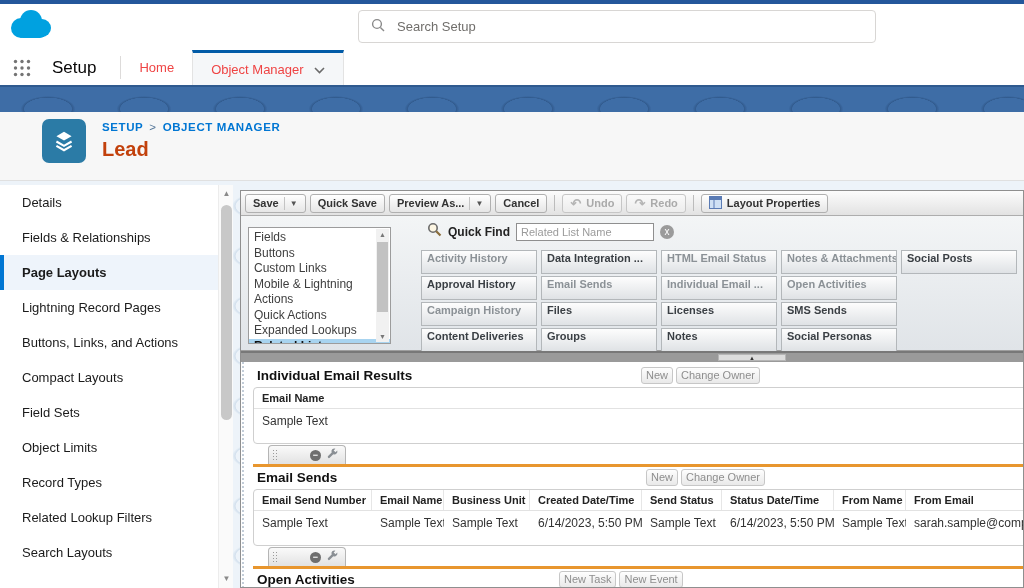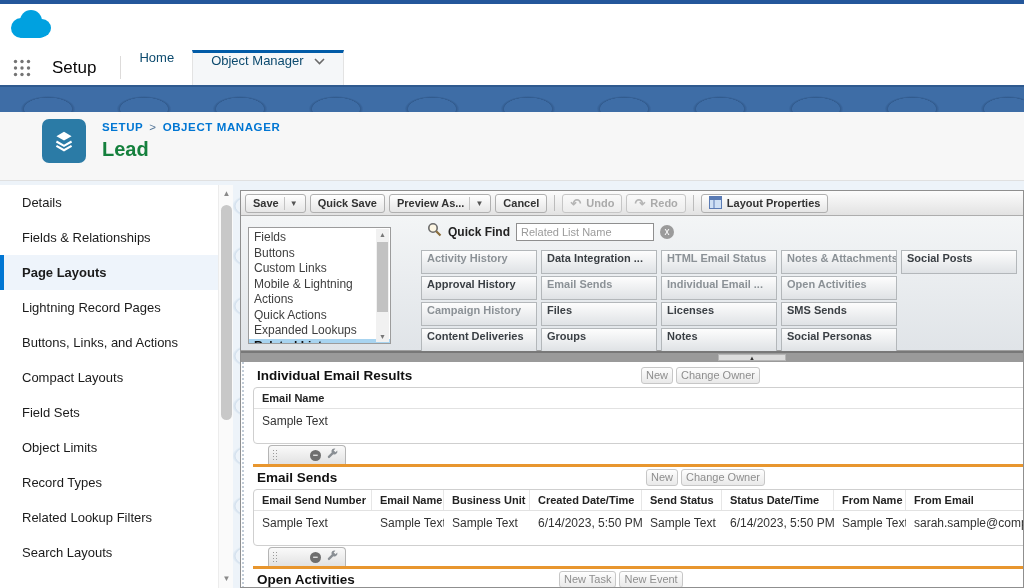--- a/index.html
+++ b/index.html
@@ -13,32 +13,32 @@
   .search-box { position:absolute; left:358px; top:6px; width:518px; height:33px; border:1px solid #d8d6d4; border-radius:4px; background:#fff; display:flex; align-items:center; padding:0 12px; gap:12px; }
   .search-box input { border:none; outline:none; font-size:13px; color:#3e3e3c; width:100%; font-family:"Liberation Sans",sans-serif; }
   .search-box input::placeholder { color:#706e6b; }
   .mag { color:#8a8a8a; }
 
   
   .nav-bar { position:absolute; left:0; top:50px; width:1024px; height:35px; background:#fff; display:flex; align-items:stretch; }
   .waffle { width:44px; display:flex; align-items:center; justify-content:center; cursor:pointer; }
   .app-name { font-size:17px; color:#080707; display:flex; align-items:center; padding:0 24px 0 8px; }
   .nav-sep { width:1px; background:#dddbda; margin:6px 0; }
-  .tab { display:flex; padding:0 18px; font-size:13px; color:#0c4a6e; cursor:pointer; }
+  .tab { display:flex; align-items:center; padding:0 18px; font-size:13px; color:#ef4444; cursor:pointer; }
   .tab.active { background:#f5f7f9; border-left:1px solid #e3e3e3; border-right:1px solid #e3e3e3; border-top:3px solid #015BA7; gap:10px; }
 
   
   .banner { position:absolute; left:0; top:85px; width:1024px; height:27px; background-color:#3E6DA6; border-top:2px solid #2F5A8F;
     background-image:radial-gradient(ellipse 38px 18px, transparent 62%, rgba(18,45,82,.28) 64%, transparent 72%);
     background-size:96px 44px; }
   .page-header { position:absolute; left:0; top:112px; width:1024px; height:69px; background:#f7f7f7; border-bottom:1px solid #e0e0e0; }
   .obj-icon { position:absolute; left:42px; top:7px; width:44px; height:44px; border-radius:7px; background:#2B7BA6; display:flex; align-items:center; justify-content:center; }
   .crumbs { position:absolute; left:102px; top:9px; font-size:11.5px; font-weight:bold; letter-spacing:.6px; color:#0176D3; display:flex; gap:6px; }
   .crumb-sep { color:#547699; font-weight:normal; }
-  .page-title { position:absolute; left:102px; top:26px; font-size:20px; font-weight:bold; color:#15803d; }
+  .page-title { position:absolute; left:102px; top:26px; font-size:20px; font-weight:bold; color:#c2410c; }
 
   
   .content-bg { position:absolute; left:0; top:181px; width:1024px; height:407px; background-color:#EDF3F9;
     background-image:radial-gradient(ellipse 40px 19px, transparent 60%, rgba(150,180,210,.30) 62%, transparent 70%);
     background-size:104px 50px; }
 
   
   .sidebar { position:absolute; left:0; top:185px; width:218px; height:515px; background:#fff; }
   .side-item { padding:10px 0 10px 18px; font-size:13px; color:#1b1b1b; cursor:pointer; border-left:4px solid transparent; }
   .side-item.selected { background:#EEF4FB; border-left:4px solid #0176D3; font-weight:bold; }
@@ -108,20 +108,29 @@
 <div class="global-header">
   <div class="logo">
     <svg width="48" height="36" viewBox="0 0 48 36">
       <g fill="#00A1E0">
         <circle cx="13" cy="20" r="10"></circle>
           <circle cx="23" cy="13" r="11"></circle>
           <circle cx="34" cy="20" r="9"></circle>
         <rect x="9" y="18" width="29" height="12" rx="6"></rect>
       </g>
     </svg>
+  </div>
+  <div class="search-box">
+    <span class="mag">
+      <svg width="14" height="14" viewBox="0 0 14 14">
+          <circle cx="6" cy="6" r="4.4" fill="none" stroke="#8a8a8a" stroke-width="1.4"></circle>
+          <line x1="9.4" y1="9.4" x2="13" y2="13" stroke="#8a8a8a" stroke-width="1.4"></line>
+        </svg>
+    </span>
+    <input placeholder="Search Setup" style="">
   </div>
 </div>
 
 <div class="nav-bar">
   <div class="waffle">
     <svg width="18" height="18" viewBox="0 0 18 18">
       <g fill="#747474">
         <circle cx="2.5" cy="2.5" r="1.7"></circle>
           <circle cx="9" cy="2.5" r="1.7"></circle>
           <circle cx="15.5" cy="2.5" r="1.7"></circle>

